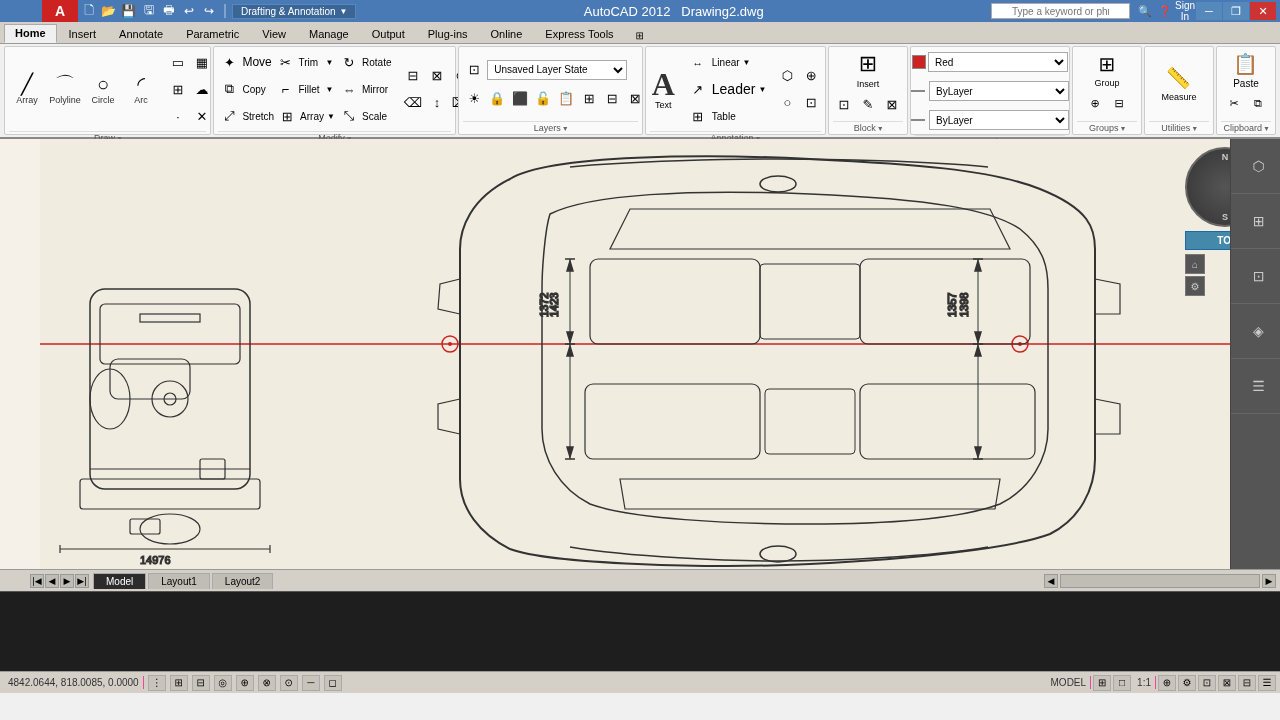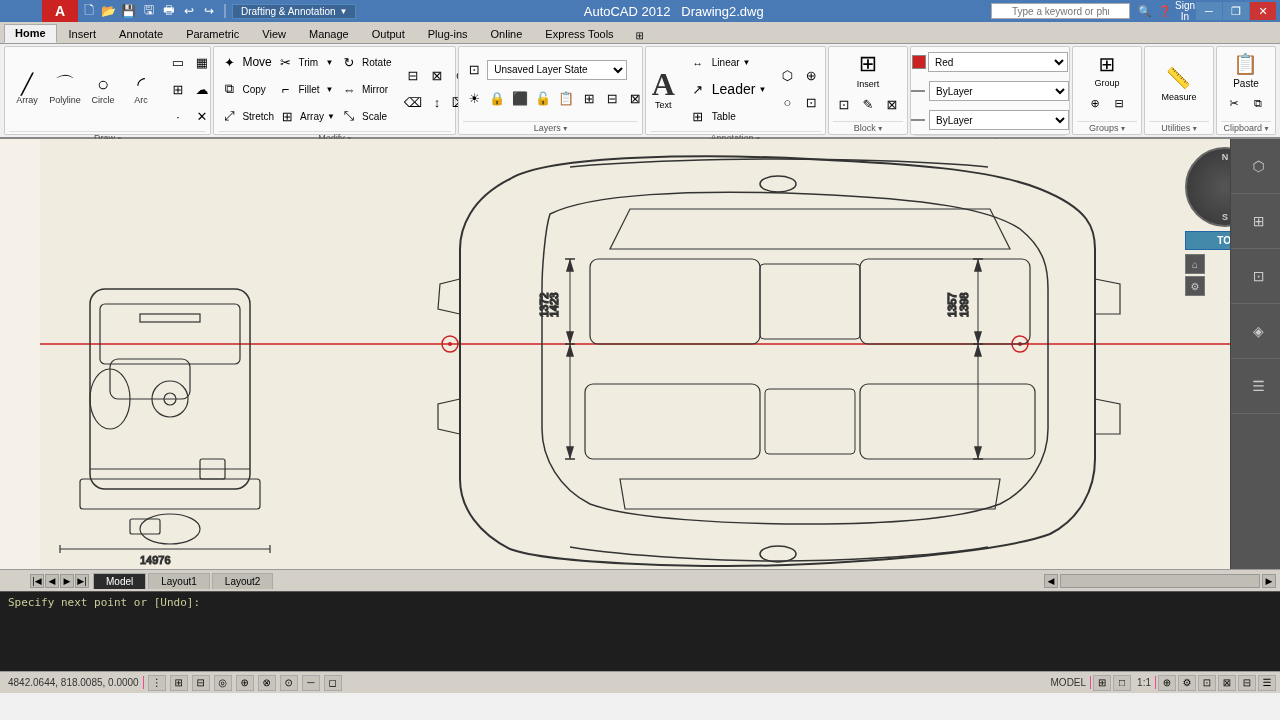--- a/index.html
+++ b/index.html
@@ -828,21 +828,20 @@
   <div class="bottom-tab">Layout1</div>
   <div class="bottom-tab">Layout2</div>
   <div id="bottom-scroll">
     <div class="bottom-nav-btn">◀</div>
     <div id="bottom-scrollbar"></div>
     <div class="bottom-nav-btn">▶</div>
   </div>
 </div>
 
 <div id="command-area">
-  <div>Specify next point or [Undo]:</div>
   <div></div>
 </div>
 
 <div id="status-bar">
   <div class="status-item">4842.0644, 818.0085, 0.0000</div>
   <div class="status-btn">⋮</div>
   <div class="status-btn">⊞</div>
   <div class="status-btn">⊟</div>
   <div class="status-btn">◎</div>
   <div class="status-btn">⊕</div>

